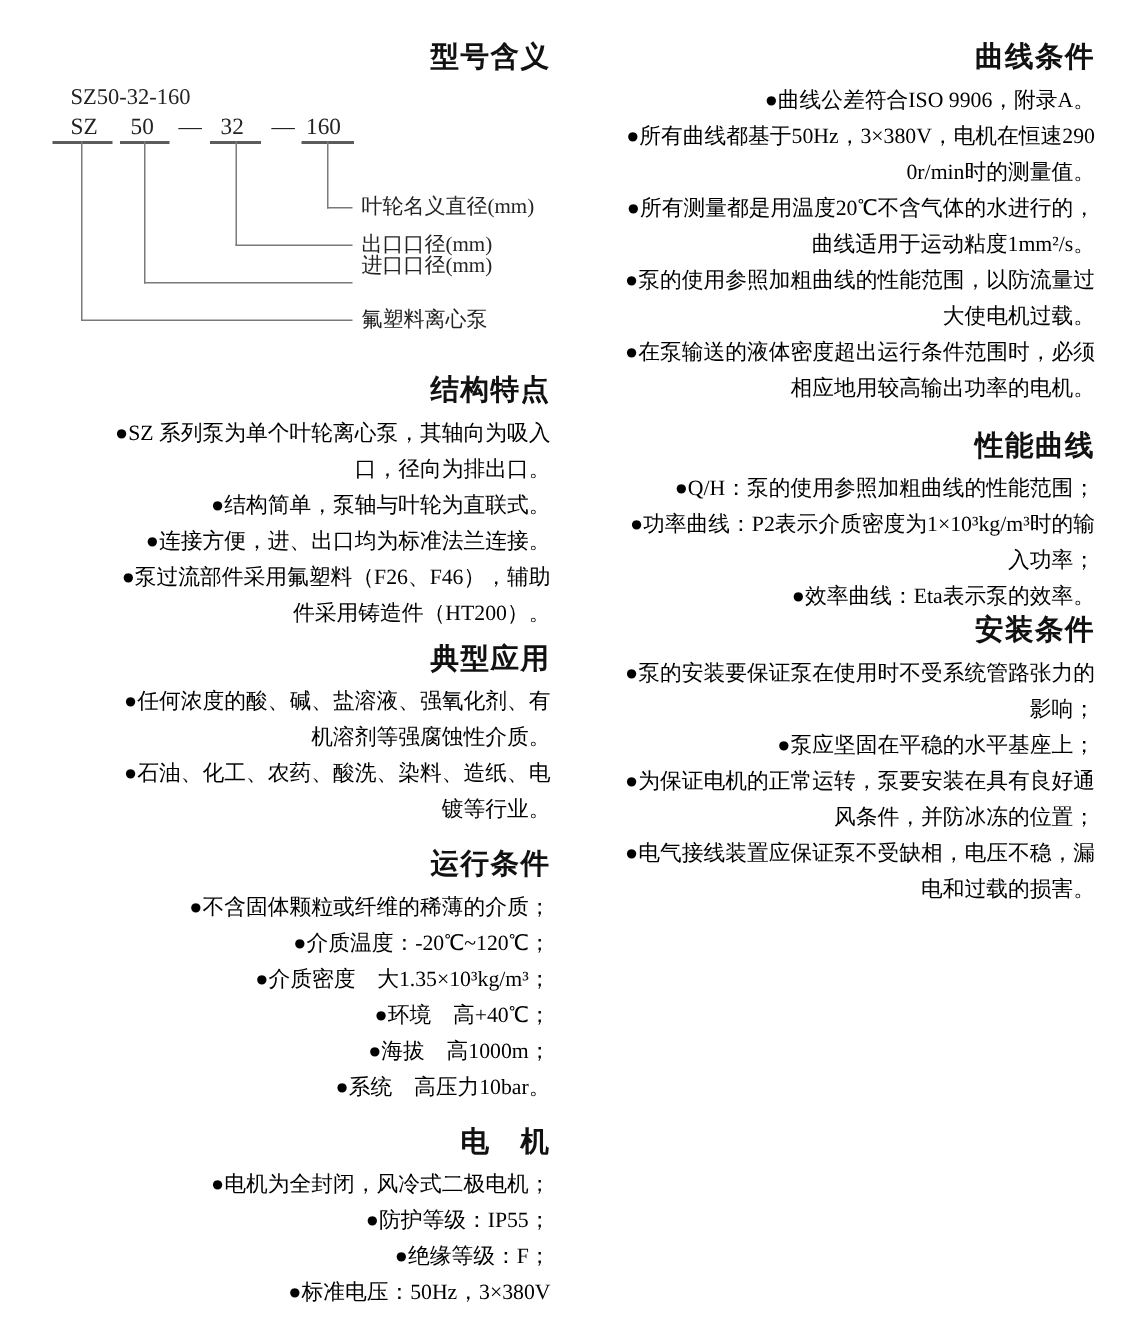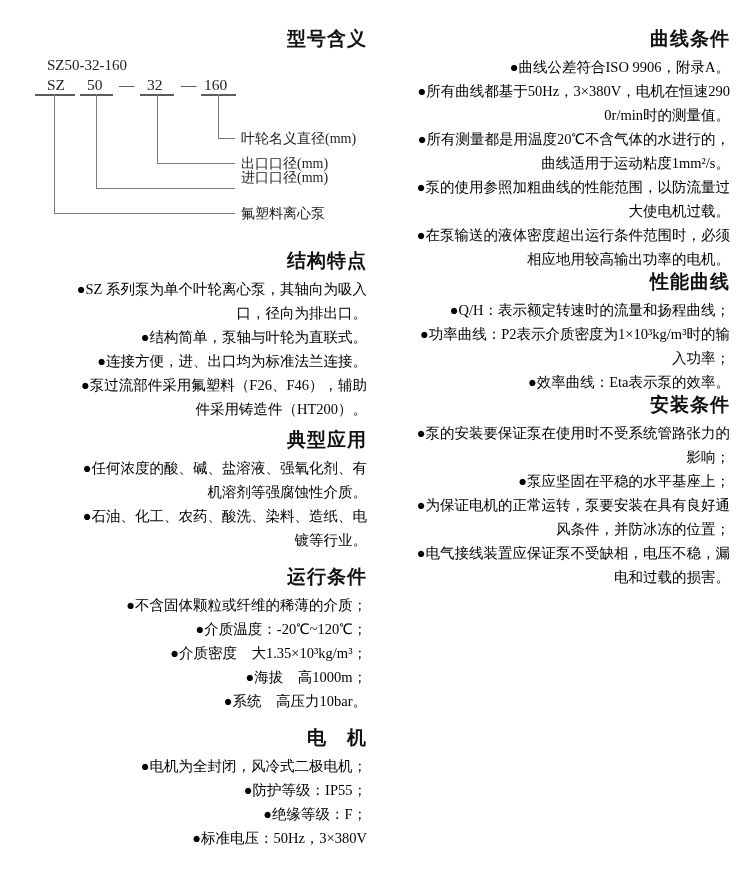--- a/index.html
+++ b/index.html
@@ -37,21 +37,21 @@
     text-indent: 2.4em;
     word-break: break-all;
     color: #000000;
   }
 
   
   .sec-structure    { margin-top: 22px; }
   .sec-application  { margin-top: 8px; }
   .sec-operating    { margin-top: 14px; }
   .sec-motor        { margin-top: 14px; }
-  .sec-performance  { margin-top: 0; }
+  .sec-performance  { margin-top: 16px; }
   .sec-installation { }
 
   
   .diagram {
     position: relative;
     margin-top: 6px;
     width: 332px; height: 172px;
   }
   .diagram .code {
     position: absolute; left: 12px; top: 0;
@@ -153,20 +153,21 @@
         <p class="bullet">●石油、化工、农药、酸洗、染料、造纸、电镀等行业。</p>
       </div>
     </div>
 
     <div class="sec sec-operating">
       <h2 class="sec-title">运行条件</h2>
       <div class="body">
         <p class="bullet">●不含固体颗粒或纤维的稀薄的介质；</p>
         <p class="bullet">●介质温度：-20℃~120℃；</p>
         <p class="bullet">●介质密度　大1.35×10³kg/m³；</p>
+        <p class="bullet">●环境　高+40℃；</p>
         <p class="bullet">●海拔　高1000m；</p>
         <p class="bullet">●系统　高压力10bar。</p>
       </div>
     </div>
 
     <div class="sec sec-motor">
       <h2 class="sec-title">电　机</h2>
       <div class="body">
         <p class="bullet">●电机为全封闭，风冷式二极电机；</p>
         <p class="bullet">●防护等级：IP55；</p>
@@ -186,21 +187,21 @@
         <p class="bullet">●所有曲线都基于50Hz，3×380V，电机在恒速2900r/min时的测量值。</p>
         <p class="bullet">●所有测量都是用温度20℃不含气体的水进行的，曲线适用于运动粘度1mm²/s。</p>
         <p class="bullet">●泵的使用参照加粗曲线的性能范围，以防流量过大使电机过载。</p>
         <p class="bullet">●在泵输送的液体密度超出运行条件范围时，必须相应地用较高输出功率的电机。</p>
       </div>
     </div>
 
     <div class="sec sec-performance">
       <h2 class="sec-title">性能曲线</h2>
       <div class="body">
-        <p class="bullet">●Q/H：表示额定转速时的流量和扬程曲线；</p>
+        <p class="bullet">●Q/H：泵的使用参照加粗曲线的性能范围；</p>
         <p class="bullet">●功率曲线：P2表示介质密度为1×10³kg/m³时的输入功率；</p>
         <p class="bullet">●效率曲线：Eta表示泵的效率。</p>
       </div>
     </div>
 
     <div class="sec sec-installation">
       <h2 class="sec-title">安装条件</h2>
       <div class="body">
         <p class="bullet">●泵的安装要保证泵在使用时不受系统管路张力的影响；</p>
         <p class="bullet">●泵应坚固在平稳的水平基座上；</p>

